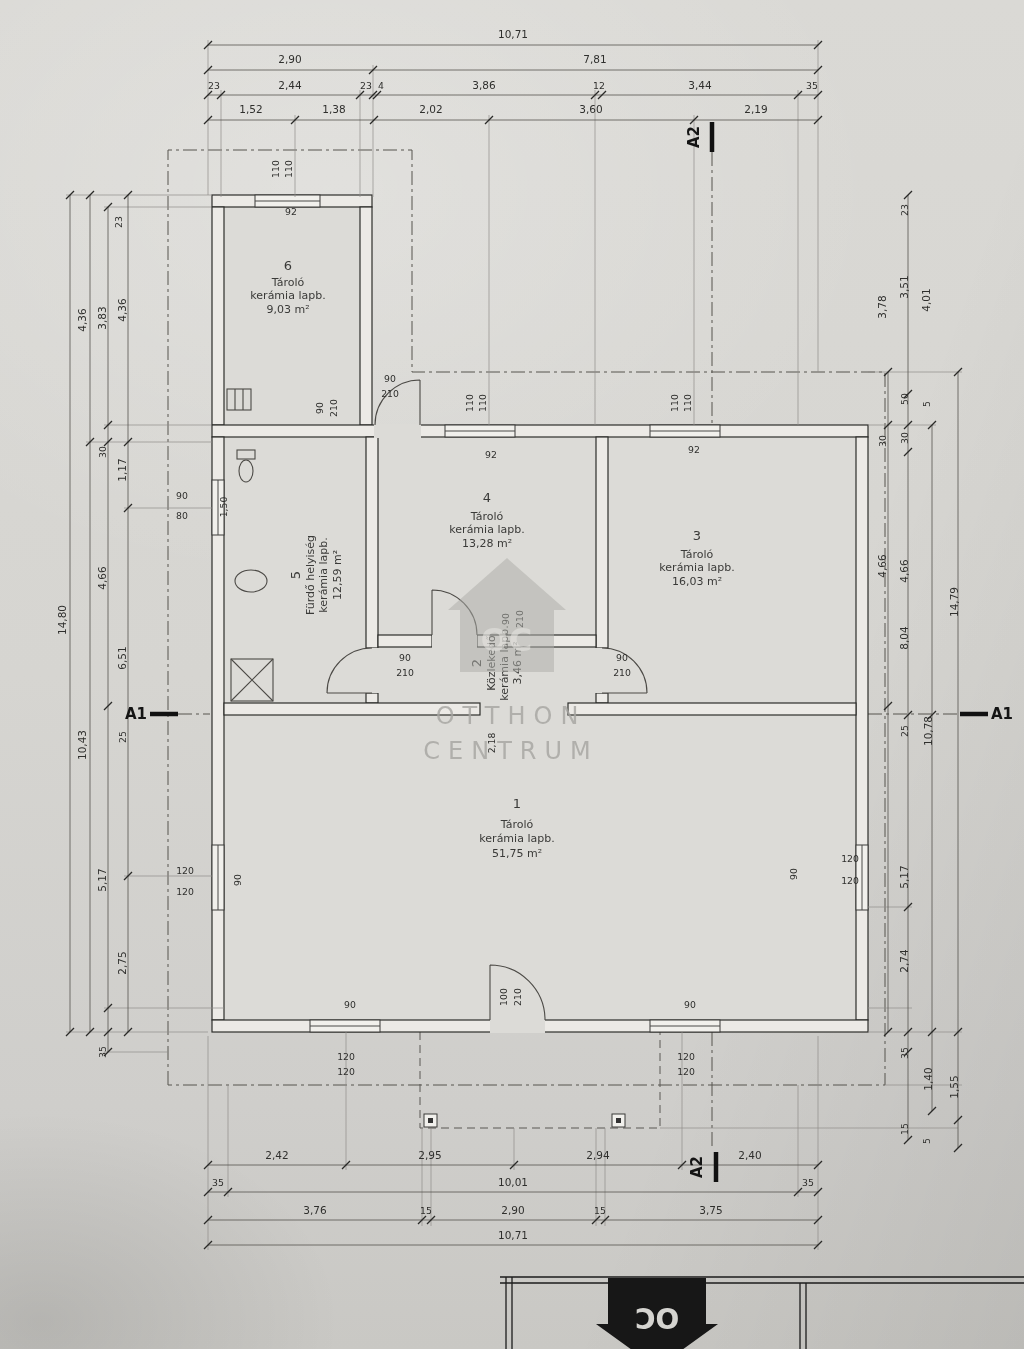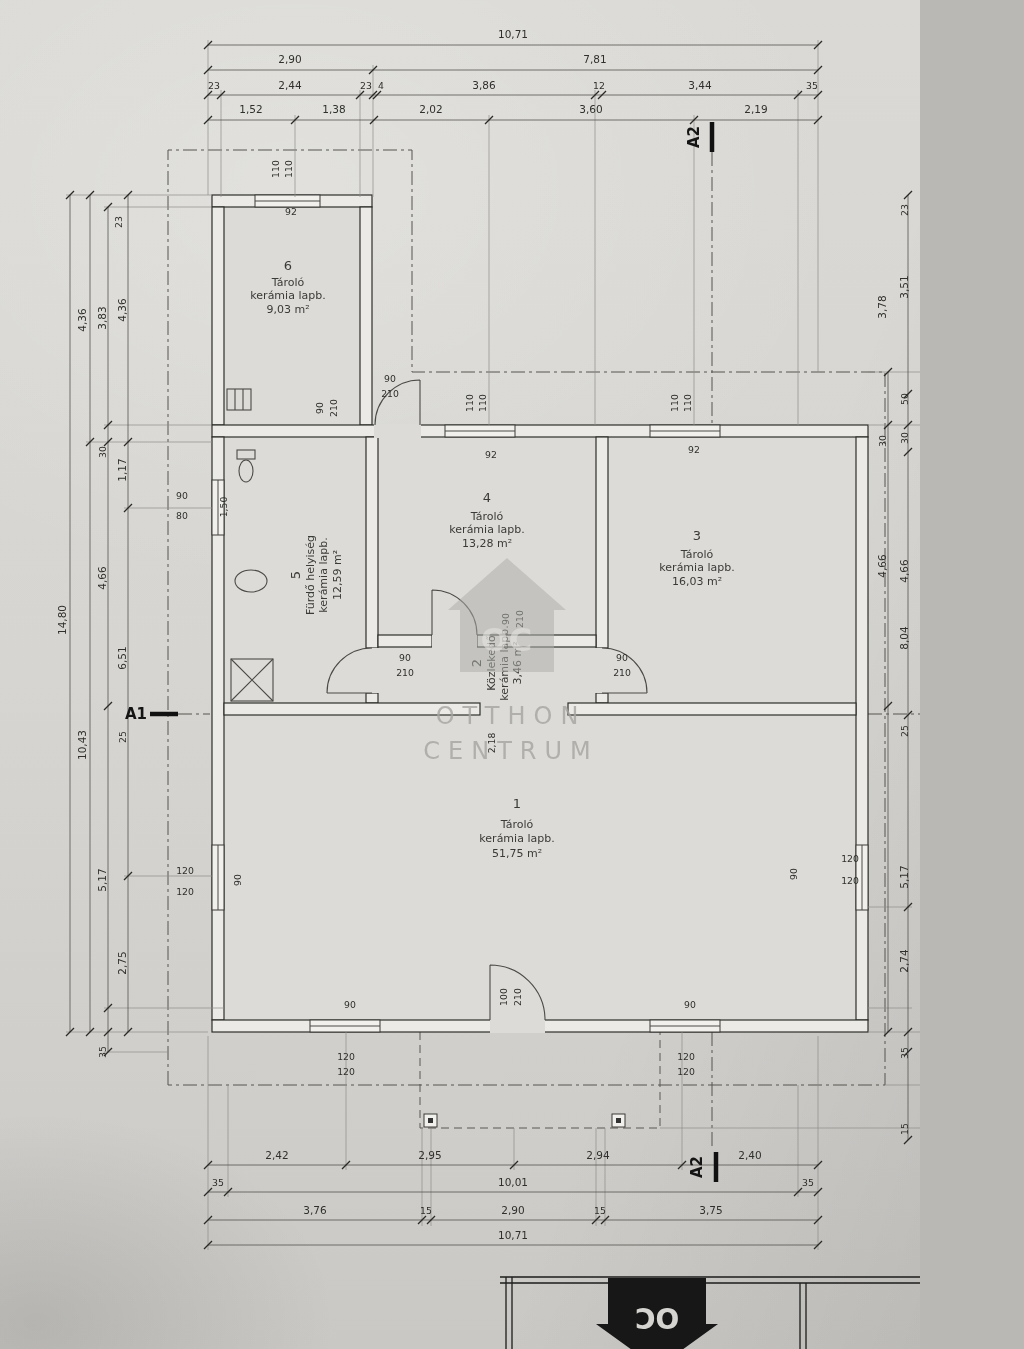--- a/index.html
+++ b/index.html
@@ -1,17 +1,17 @@
 <!DOCTYPE html>
 <html><head>
 <meta charset="utf-8">
 <style>
   html,body{margin:0;padding:0;background:#b9b8b4;}
   .page{
-    position:relative;width:920px;height:1349px;overflow:hidden;
+    position:relative;width:1024px;height:1349px;overflow:hidden;
     background:
       radial-gradient(ellipse 900px 650px at 32% 14%, rgba(255,255,255,.22), rgba(255,255,255,0) 62%),
       radial-gradient(ellipse 500px 350px at 4% 98%, rgba(0,0,0,.10), rgba(0,0,0,0) 60%),
       linear-gradient(110deg, rgba(0,0,0,0) 70%, rgba(0,0,0,.07) 100%),
       linear-gradient(180deg,#dad9d5 0%,#d6d5d1 50%,#cfcecb 82%,#c9c8c4 100%);
   }
   svg{position:absolute;left:0;top:0;}
   text{font-family:"DejaVu Sans",sans-serif;}
   .d{font-size:10.5px;fill:#2f2f2d;text-anchor:middle;}
   .sm{font-size:9.3px;}

